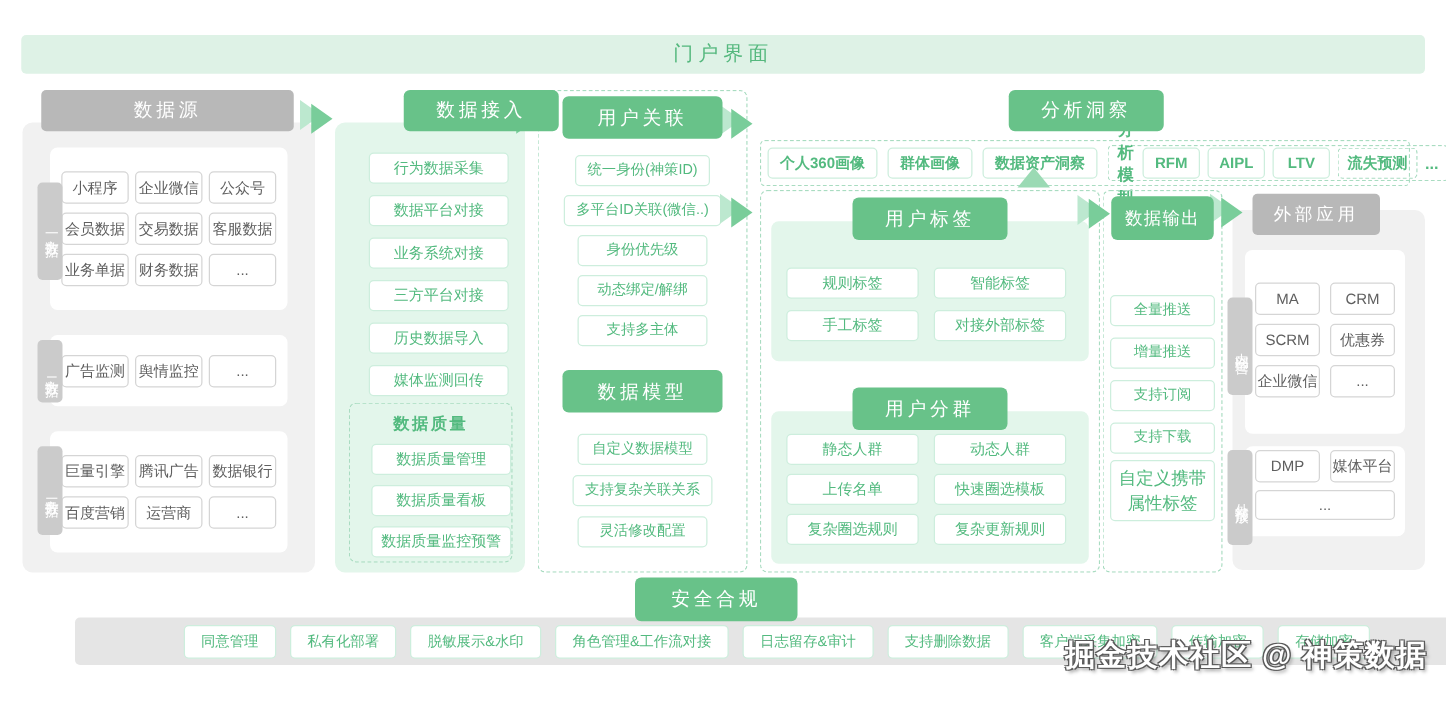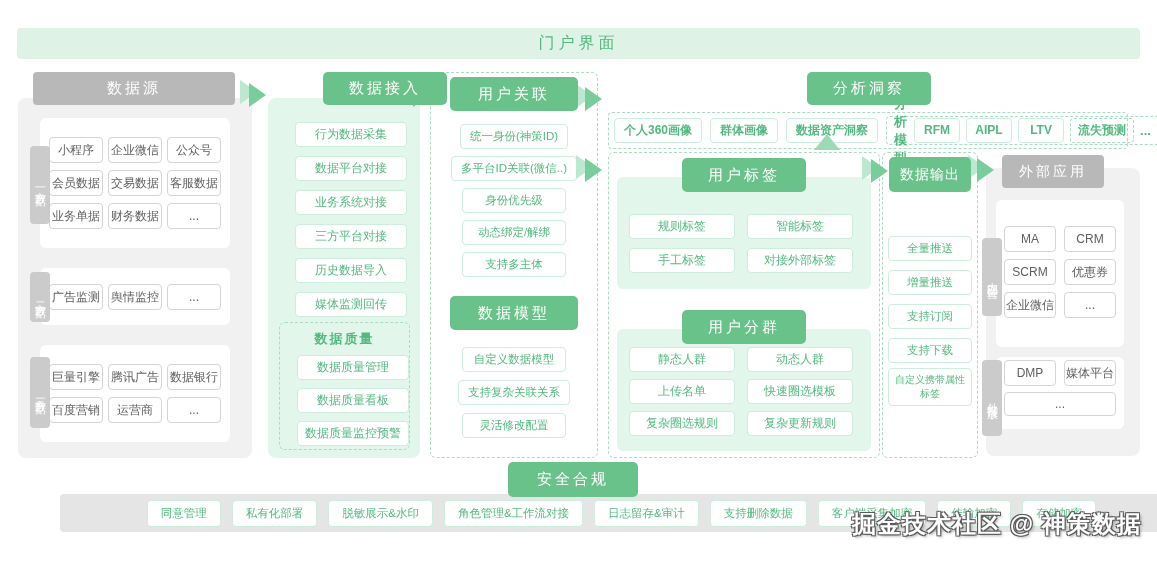--- a/index.html
+++ b/index.html
@@ -227,21 +227,21 @@
   <div class="abs dashed" style="left:882px; top:152px; width:96px; height:306px;"></div>
   <div class="abs green-header" style="left:889px; top:157px; width:82px; height:35px; font-size:14px; letter-spacing:1px;">
     <span>数据输出</span>
   </div>
   <div class="abs do-list" style="left:888px; top:236px; width:84px;">
       <div class="g-box">全量推送</div>
       <div class="g-box">增量推送</div>
       <div class="g-box">支持订阅</div>
       <div class="g-box">支持下载</div>
     </div>
-  <div class="abs g-box two-line" style="left:888px; top:368px; width:84px; height:auto; white-space:normal; line-height:1.4; padding:4px 3px; font-size:10px;">自定义携带属性标签</div>
+  <div class="abs g-box two-line" style="left:888px; top:368px; width:84px; height:auto; white-space:normal; line-height:1.4; padding:4px 3px; font-size:14px;">自定义携带属性标签</div>
 
   <div class="abs gray-panel" style="left:986px; top:168px; width:154px; height:288px;"></div>
   <div class="abs gray-header" style="left:1002px; top:155px; width:102px; height:33px; font-size:14px;">
     <span>外部应用</span>
   </div>
 
   <div class="abs white-card ea-grid" style="left:996px; top:200px; width:128px; height:147px; padding-top:26px;">
       <div class="g-item">MA</div>
       <div class="g-item">CRM</div>
       <div class="g-item">SCRM</div>

